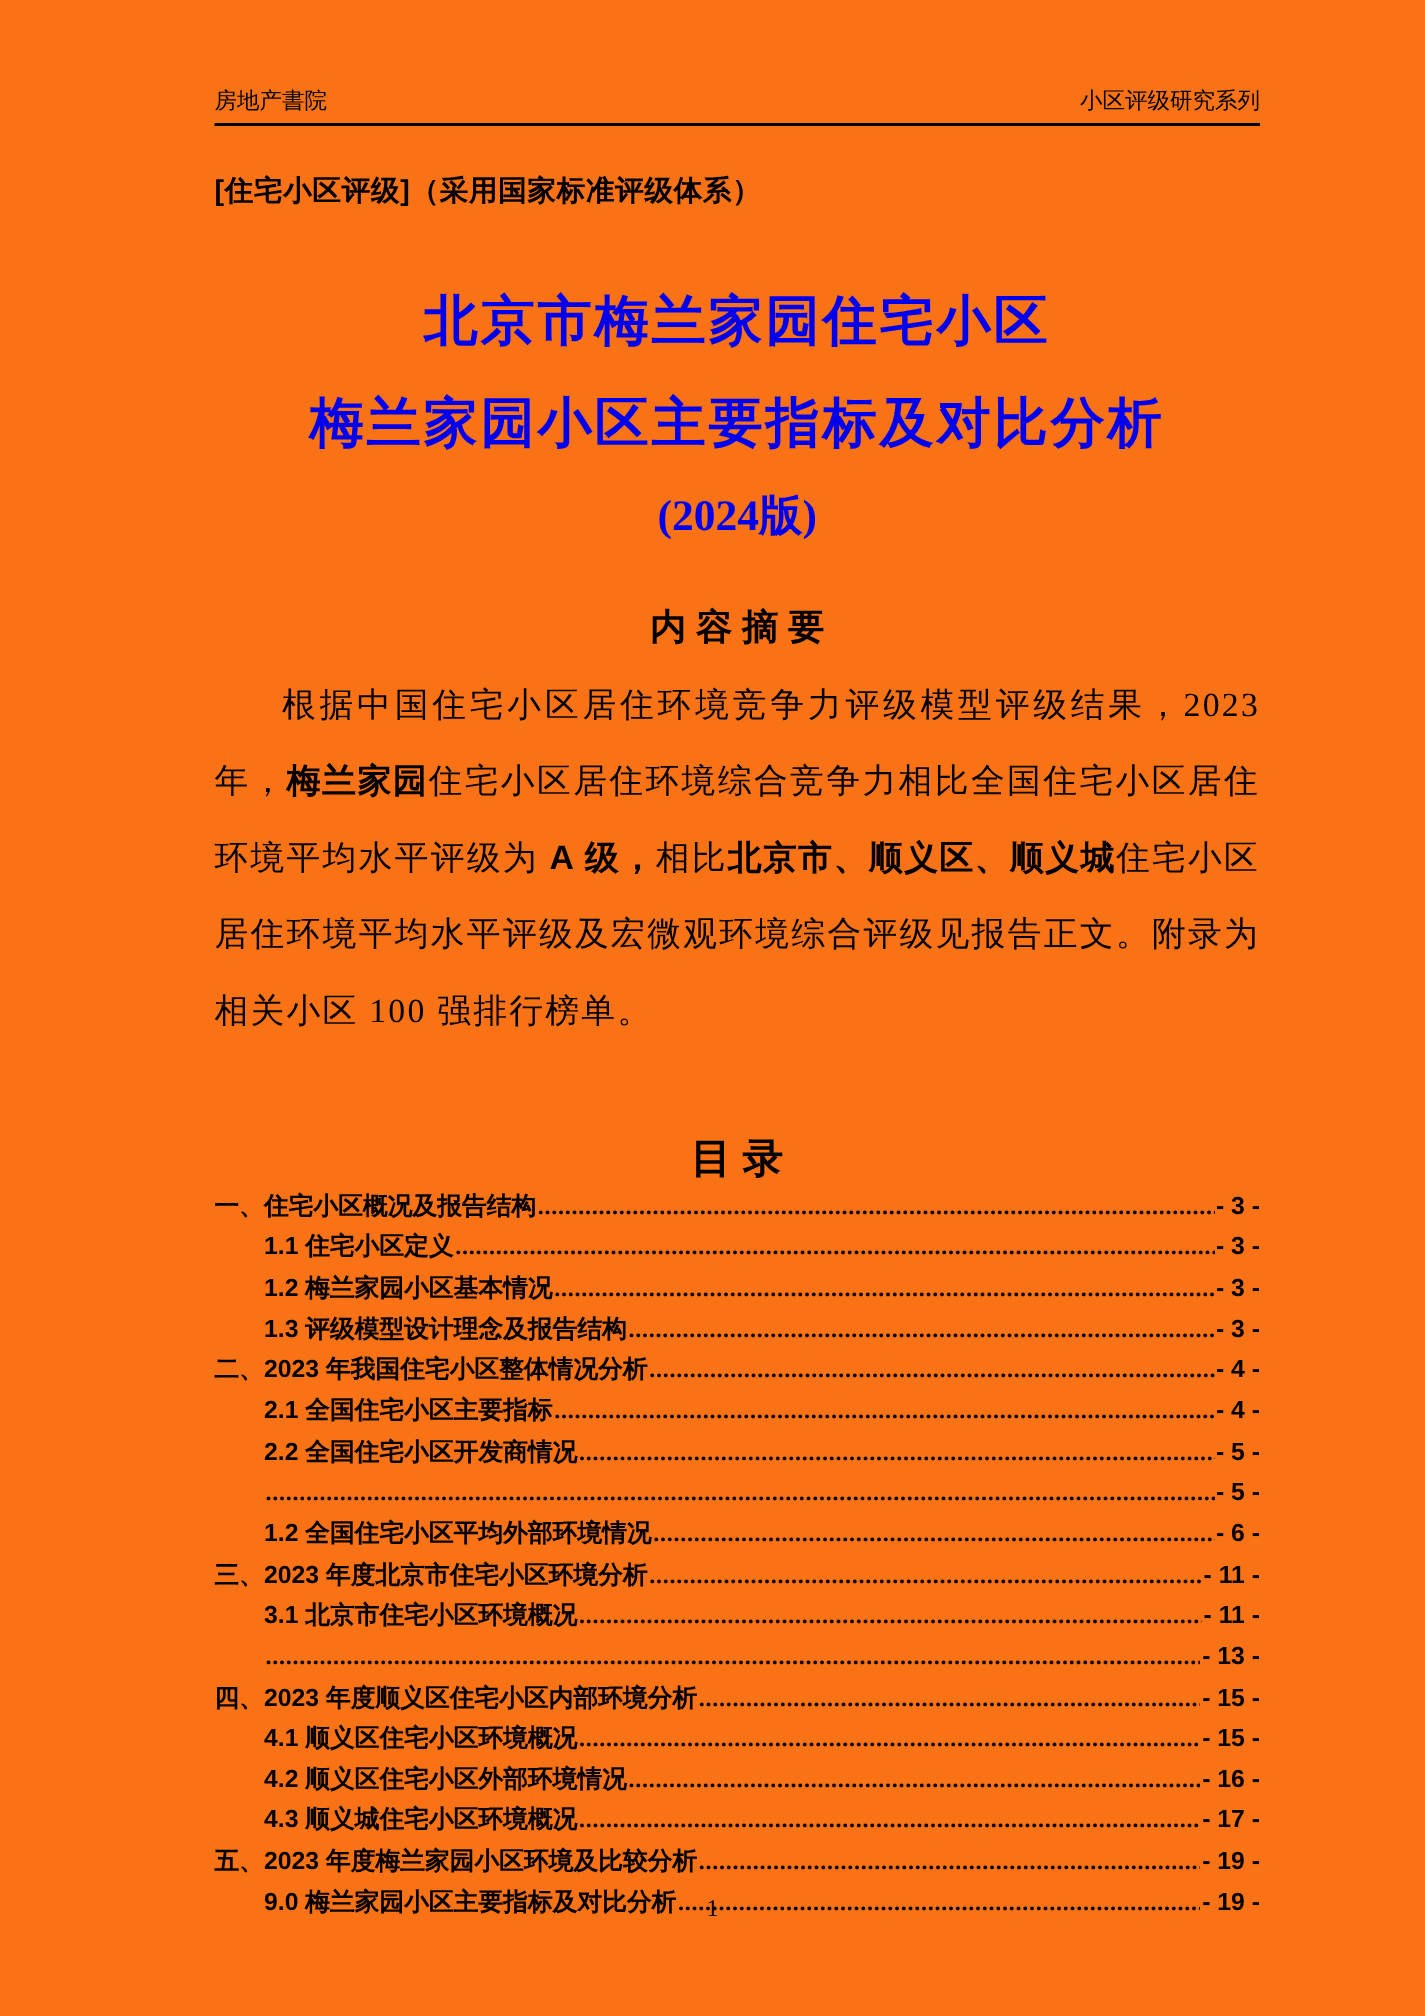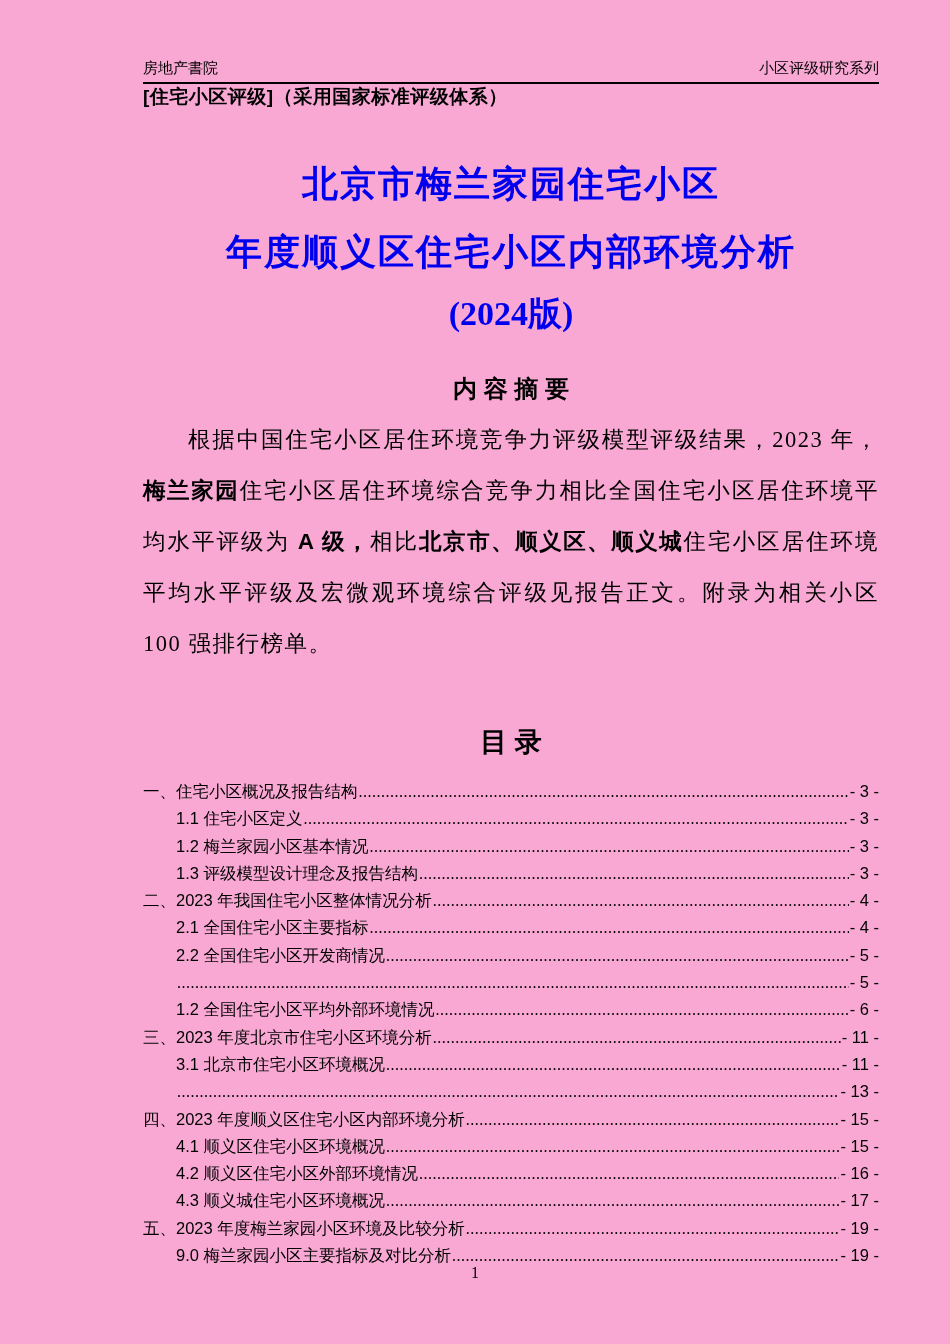--- a/index.html
+++ b/index.html
@@ -5,61 +5,62 @@
   html, body {
     margin: 0;
     padding: 0;
     background: #ffffff;
   }
   .page {
     position: relative;
     width: 950px;
     height: 1344px;
     margin: 0 auto;
-    background: #f9a8d4;
+    background: #f97316;
     color: #000000;
     box-sizing: border-box;
-    padding: 58px 71px 0 143px;
+    padding: 58px 110px 0 143px;
     font-family: "Liberation Serif", serif;
     overflow: hidden;
   }
   
   .runhead {
     display: flex;
     justify-content: space-between;
     align-items: flex-end;
     font-family: "Liberation Sans", sans-serif;
     font-size: 15px;
     line-height: 20px;
     padding-bottom: 4px;
     border-bottom: 2.5px solid #000000;
   }
   
   .subheader {
+    margin-top: 30px;
     font-family: "Liberation Sans", sans-serif;
     font-weight: bold;
     font-size: 19px;
     letter-spacing: 0.5px;
   }
   
   .title-block {
     margin-top: 52px;
     text-align: center;
     font-family: "Liberation Serif", serif;
     font-weight: bold;
   }
   .title-line1, .title-line2 {
     font-size: 36px;
     letter-spacing: 2px;
     line-height: 44px;
   }
   .title-line2 { margin-top: 24px; }
   .title-line3 {
     margin-top: 22px;
-    font-size: 34px;
+    font-size: 29px;
     line-height: 36px;
   }
   
   .abstract-heading {
     margin-top: 40px;
     text-align: center;
     font-family: "Liberation Sans", sans-serif;
     font-weight: bold;
     font-size: 24px;
     line-height: 34px;
@@ -79,23 +80,24 @@
   
   .toc-heading {
     margin-top: 56px;
     text-align: center;
     font-family: Liberation Sans, sans-serif;
     font-weight: bold;
     font-size: 27px;
     line-height: 34px;
   }
   .toc-list {
-    margin-top: 19px;
+    margin-top: 2px;
     font-family: "Liberation Sans", sans-serif;
     font-size: 16.5px;
+    font-weight: bold;
   }
   .toc-row {
     display: flex;
     align-items: baseline;
     line-height: 26.3px;
     white-space: nowrap;
   }
   .toc-row.level2 { padding-left: 33px; }
   .toc-label { flex: 0 0 auto; }
   .toc-dots {
@@ -126,21 +128,21 @@
 
   <div class="runhead">
     <span>房地产書院</span>
     <span>小区评级研究系列</span>
   </div>
 
   <div class="subheader">[住宅小区评级]（采用国家标准评级体系）</div>
 
   <div class="title-block">
     <div class="title-line1" style="color: rgb(0, 0, 238);">北京市梅兰家园住宅小区</div>
-    <div class="title-line2" style="color: rgb(0, 0, 238);">年度顺义区住宅小区内部环境分析</div>
+    <div class="title-line2" style="color: rgb(0, 0, 238);">梅兰家园小区主要指标及对比分析</div>
     <div class="title-line3" style="color: rgb(0, 0, 238);">(2024版)</div>
   </div>
 
   <div class="abstract-heading">内 容 摘 要</div>
 
   <div class="abstract-paragraph"><span>根据中国住宅小区居住环境竞争力评级模型评级结果，2023 年，</span><b>梅兰家园</b><span>住宅小区居住环境综合竞争力相比全国住宅小区居住环境平均水平评级为 </span><b>A 级，</b><span>相比</span><b>北京市、顺义区、顺义城</b><span>住宅小区居住环境平均水平评级及宏微观环境综合评级见报告正文。附录为相关小区 100 强排行榜单。</span></div>
 
   <div class="toc-heading">目 录</div>
 
   <div class="toc-list">

